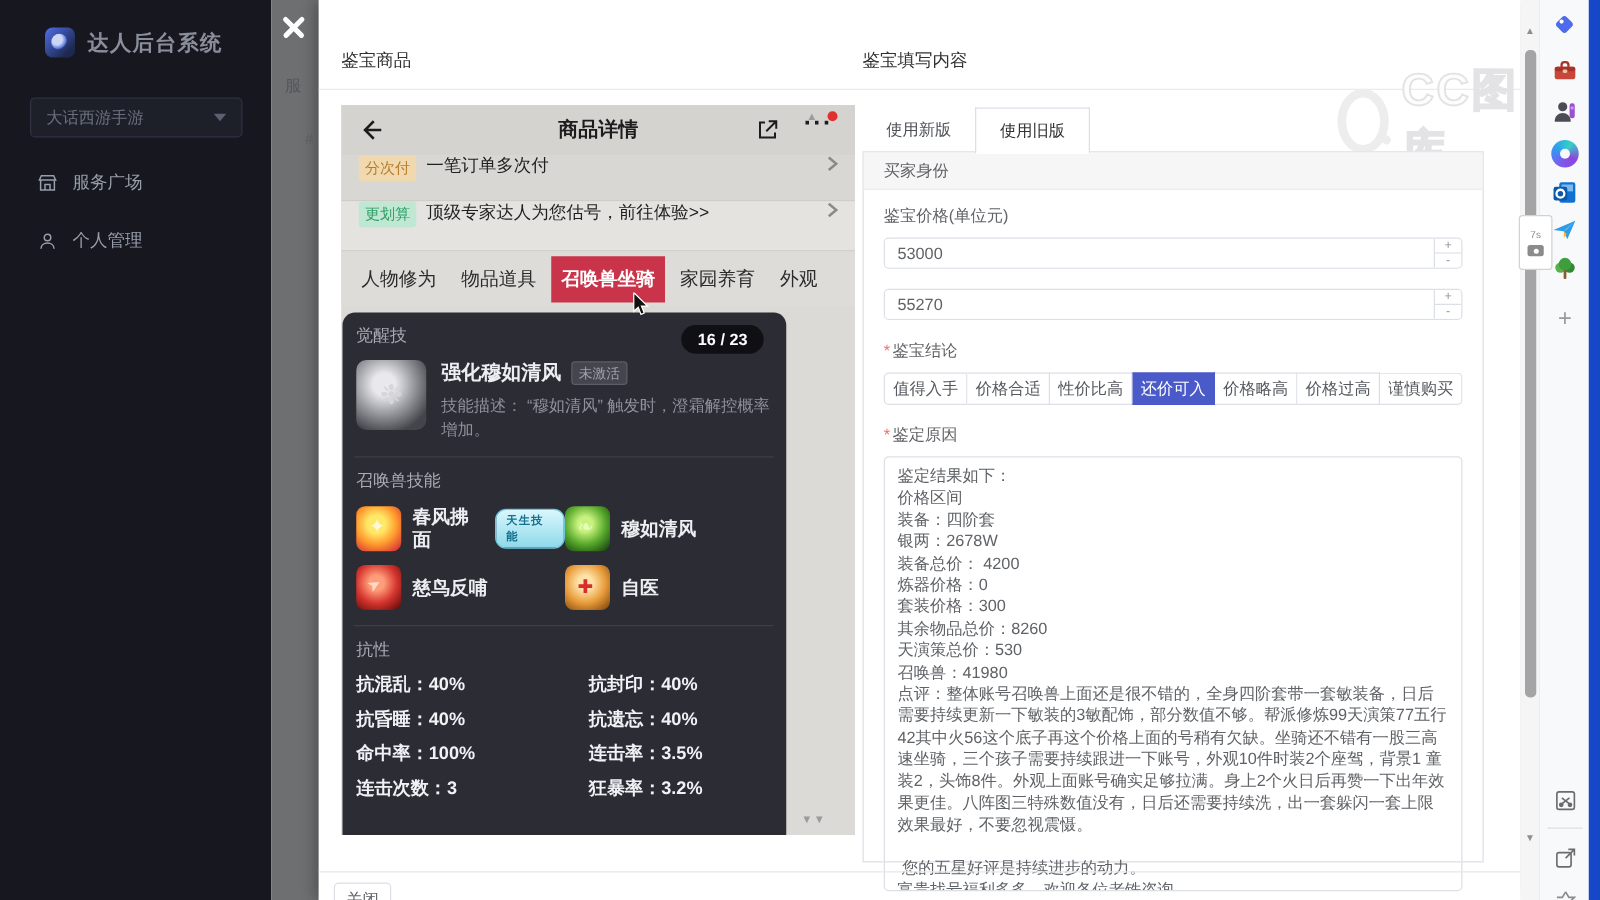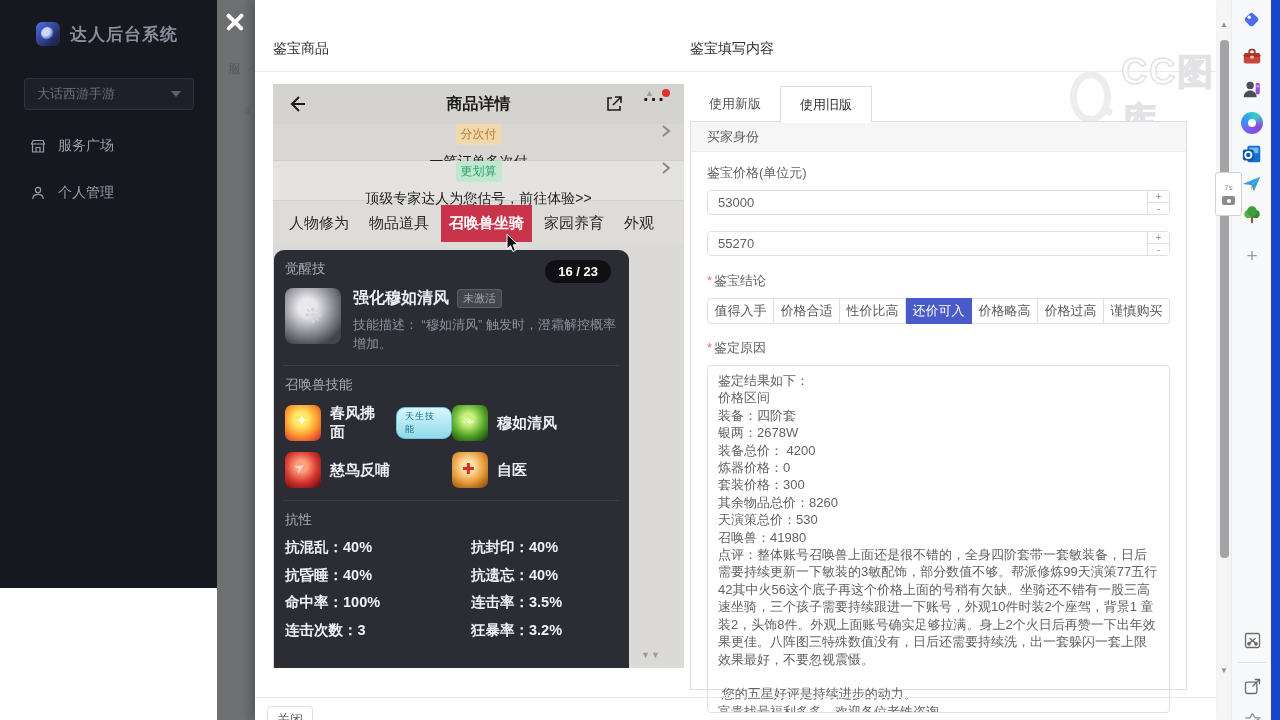--- a/index.html
+++ b/index.html
@@ -1,19 +1,19 @@
 <!DOCTYPE html>
 <html><head>
 <meta charset="utf-8">
 <style>
   * { box-sizing: border-box; margin: 0; padding: 0; }
   html,body { width:1280px; height:720px; overflow:hidden; font-family:"Liberation Sans","DejaVu Sans",sans-serif; background:#fff; position:relative; }
 
   
-  .sidebar { position:absolute; left:0; top:0; width:217px; height:588px; background:#17181f; z-index:5;text-align:center; }
+  .sidebar { position:absolute; left:0; top:0; width:217px; height:720px; background:#17181f; z-index:5;text-align:center; }
   .logo-row { display:flex; align-items:center; gap:10px; padding:22px 0 0 36px; }
   .logo-ico { width:24px; height:24px; border-radius:6px; background:linear-gradient(135deg,#4a66d8 10%,#1d2950 80%); position:relative; flex:0 0 auto; }
   .logo-ico:after { content:""; position:absolute; left:5px; top:5px; width:13px; height:13px; border-radius:50%; background:radial-gradient(circle at 35% 35%, #cdd7f5 0 35%, #5d7ce0 60%, transparent 70%); }
   .logo-title { font-size:17px; font-weight:bold; color:#8a8e9b; letter-spacing:1px; }
   .game-select { position:absolute; left:24px; top:78px; width:170px; height:32px; background:#1e2029; border:1px solid #2e3140; border-radius:4px; display:flex; align-items:center; justify-content:space-between; padding:0 12px; cursor:pointer; }
   .game-select span { font-size:13px; color:#6a6f80; }
   .caret-down { width:0; height:0; border-left:5px solid transparent; border-right:5px solid transparent; border-top:6px solid #5c6172; }
   .side-item { position:absolute; left:0; width:217px; height:36px; display:flex; align-items:center; gap:12px; padding-left:30px; cursor:pointer; }
   .side-item span { font-size:14px; color:#979daa; }
   .side-item svg { flex:0 0 auto; }
@@ -36,21 +36,21 @@
   .close-btn { position:absolute; left:12px; top:706px; width:46px; height:28px; border:1px solid #dcdfe6; border-radius:4px; background:#fff; font-size:13px; color:#606266; cursor:pointer; }
 
   
   .phone { position:absolute; left:18px; top:84px; width:411px; height:584px; background:#dbdad6; overflow:hidden; }
   .ph-head { position:relative; height:40px; background:#d5d3cf; display:flex; align-items:center; }
   .ph-back { position:absolute; left:14px; top:10px; cursor:pointer; }
   .ph-title { width:100%; text-align:center; font-size:16px; font-weight:bold; color:#1c1c1c; }
   .ph-share { position:absolute; right:60px; top:10px; cursor:pointer; }
   .ph-dots { position:absolute; right:18px; top:4px; font-size:20px; font-weight:bold; color:#1c1c1c; letter-spacing:1px; cursor:pointer; }
   .ph-reddot { position:absolute; right:14px; top:5px; width:8px; height:8px; border-radius:50%; background:#e03131; }
-  .promo { position:relative; display:flex; align-items:center; gap:8px; padding:0 14px; cursor:pointer;flex-direction:column; }
+  .promo { position:relative; display:flex; align-items:flex-start; gap:8px; padding:0 14px; cursor:pointer; }
   .promo-1 { height:37px; background:#d9d7d3; border-bottom:1px solid #cfcdc9; }
   .promo-2 { height:40px; background:#e4e3df; border-bottom:1px solid #d2d0cc; }
   .badge-pay { background:#f0d9ae; color:#b97c2a; font-size:12px; padding:2px 5px; border-radius:3px; flex:0 0 auto; }
   .badge-deal { background:#bfe7d1; color:#2f9e68; font-size:12px; padding:2px 5px; border-radius:3px; flex:0 0 auto; }
   .promo-text { font-size:14px; color:#1f1f1f; }
   .promo .chev { position:absolute; right:12px; }
   .ph-tabs { height:44px; background:#dedcd8; display:flex; align-items:center; gap:4px; padding:0 8px; }
   .ph-tab { font-size:15px; color:#2b2b2b; padding:9px 8px; cursor:pointer; white-space:nowrap; }
   .ph-tab.active { background:#c9344a; color:#fff; font-weight:bold; }
   .cursor-arrow { position:absolute; left:233px; top:150px; z-index:9; }
@@ -71,21 +71,21 @@
   .g-mini-ico { width:36px; height:36px; border-radius:7px; flex:0 0 auto; position:relative; }
   .ico-wind   { background:radial-gradient(circle at 45% 40%, #ffe867 0 25%, #ff9b2d 55%, #d93636 90%); }
   .ico-wind:after { content:"✦"; position:absolute; left:10px; top:6px; color:#fff7d8; font-size:16px; }
   .ico-green  { background:radial-gradient(circle at 45% 40%, #c8f27e 0 20%, #58a92c 55%, #1e4d12 90%); }
   .ico-green:after { content:"❧"; position:absolute; left:10px; top:7px; color:#e4ffc0; font-size:15px; }
   .ico-bird   { background:radial-gradient(circle at 45% 40%, #ff9d7a 0 20%, #d5352f 55%, #70100d 90%); }
   .ico-bird:after { content:"➤"; position:absolute; left:9px; top:8px; color:#ffd9c4; font-size:13px; transform:rotate(-30deg); }
   .ico-heal   { background:radial-gradient(circle at 45% 40%, #ffe2a8 0 20%, #e89b3a 55%, #8f5212 90%); }
   .ico-heal:after { content:"✚"; position:absolute; left:10px; top:8px; color:#d92c2c; font-size:15px; font-weight:bold; }
   .g-skill-cell b { font-size:15px; color:#eceef2; font-weight:bold; }
-  .g-badge-innate { font-size:9px; color:#16708f; background:linear-gradient(180deg,#d9f7fd,#8fd9ea); border:1px solid #6cc6dd; border-radius:9px; padding:2px 8px; letter-spacing:1px; }
+  .g-badge-innate { font-size:9px; color:#16708f; background:linear-gradient(180deg,#d9f7fd,#8fd9ea); border:1px solid #6cc6dd; border-radius:9px; padding:2px 8px; letter-spacing:1px;font-weight:bold; }
   .g-stats { display:grid; grid-template-columns:186px 1fr; row-gap:8.5px; margin-top:9px; }
   .g-stats span { font-size:14.5px; font-weight:bold; color:#f0f2f6; }
   .scroll-glyph { position:absolute; font-size:9px; color:#9b9b9f; }
 
   
   .tabs-row { position:absolute; left:435px; top:86px; display:flex; height:36px; }
   .ver-tab { padding:0 19px; line-height:36px; font-size:13px; color:#4e5258; cursor:pointer; }
   .ver-tab.active { background:#fff; border:1px solid #dcdfe6; border-bottom:1px solid #fff; color:#303133; position:relative; z-index:2; margin-bottom:-1px; }
   .form-box { position:absolute; left:435px; top:121px; width:497px; height:569px; border:1px solid #dcdfe6; background:#fff; }
   .buyer-strip { height:30px; background:#f6f6f7; border-bottom:1px solid #ececee; line-height:30px; padding-left:16px; font-size:13px; color:#606266; }

